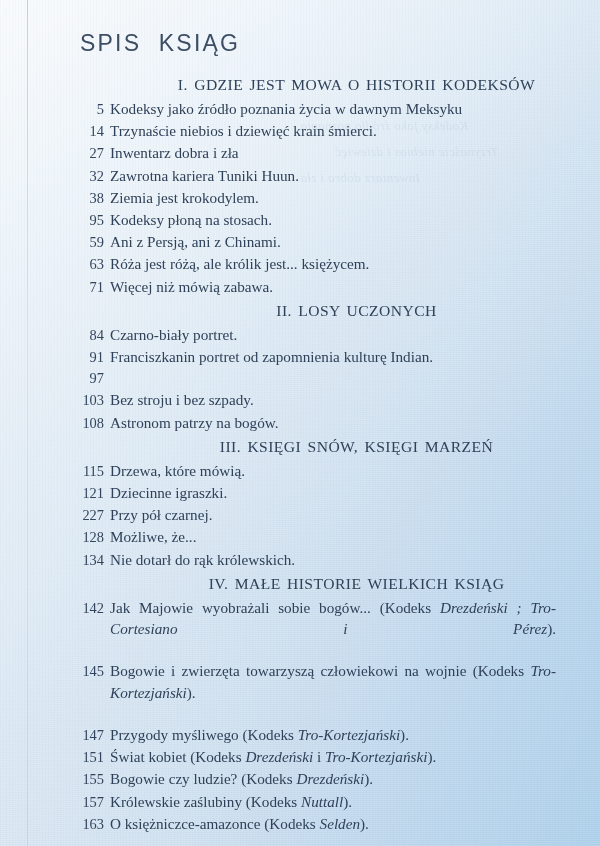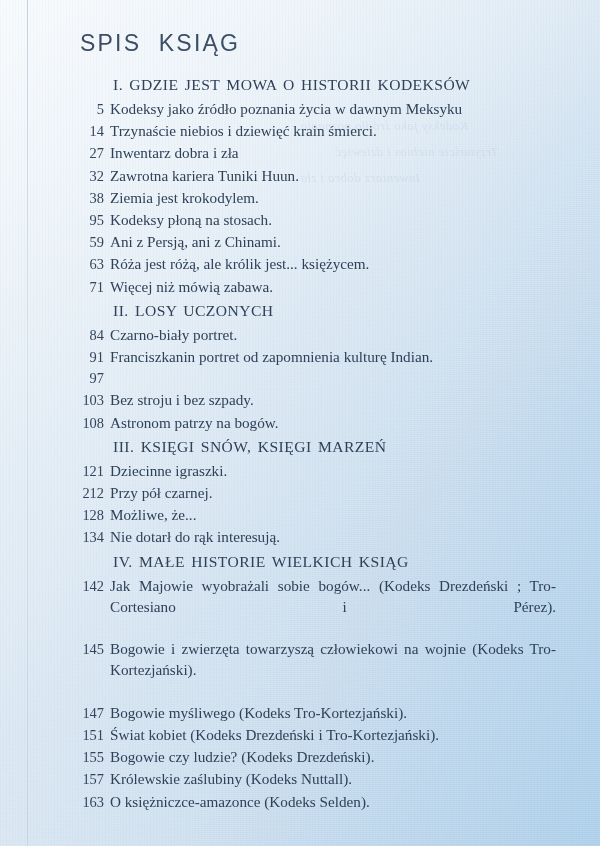--- a/index.html
+++ b/index.html
@@ -118,22 +118,23 @@
     line-height: 25px;
     color: #2f4158;
   }
   .heading .num { visibility: hidden; }
   .heading .htxt {
     flex: 1 1 auto;
     font-size: 15.6px;
     letter-spacing: .45px;
     padding-left: 3px;
     word-spacing: 2px;
-  }
-  .it { }
+    text-align: center;
+  }
+  .it { font-style: italic; }
 </style>
 </head>
 <body>
 
 <div id="page">
 
   <div id="grain"></div>
   <div id="gutter"></div>
 
   <div id="showthrough-layer">
@@ -206,50 +207,54 @@
       </div>
       <div class="row">
         <span class="num">108</span>
         <span class="txt">Astronom patrzy na bogów.</span>
       </div>
       <div class="heading">
         <span class="num">0</span>
         <span class="htxt">III. KSIĘGI SNÓW, KSIĘGI MARZEŃ</span>
       </div>
       <div class="row">
+        <span class="num">115</span>
+        <span class="txt">Drzewa, które mówią.</span>
+      </div>
+      <div class="row">
         <span class="num">121</span>
         <span class="txt">Dziecinne igraszki.</span>
       </div>
       <div class="row">
-        <span class="num">212</span>
+        <span class="num">227</span>
         <span class="txt">Przy pół czarnej.</span>
       </div>
       <div class="row">
         <span class="num">128</span>
         <span class="txt">Możliwe, że...</span>
       </div>
       <div class="row">
         <span class="num">134</span>
-        <span class="txt">Nie dotarł do rąk interesują.</span>
+        <span class="txt">Nie dotarł do rąk królewskich.</span>
       </div>
       <div class="heading">
         <span class="num">0</span>
         <span class="htxt">IV. MAŁE HISTORIE WIELKICH KSIĄG</span>
       </div>
       <div class="row wrap">
         <span class="num">142</span>
         <span class="txt"><span>Jak Majowie wyobrażali sobie bogów... (Kodeks </span><span class="it">Drezdeński ; Tro-Cortesiano i Pérez</span><span>).</span></span>
       </div>
       <div class="row wrap">
         <span class="num">145</span>
         <span class="txt"><span>Bogowie i zwierzęta towarzyszą człowiekowi na wojnie (Kodeks </span><span class="it">Tro-Kortezjański</span><span>).</span></span>
       </div>
       <div class="row">
         <span class="num">147</span>
-        <span class="txt"><span>Bogowie myśliwego (Kodeks </span><span class="it">Tro-Kortezjański</span><span>).</span></span>
+        <span class="txt"><span>Przygody myśliwego (Kodeks </span><span class="it">Tro-Kortezjański</span><span>).</span></span>
       </div>
       <div class="row">
         <span class="num">151</span>
         <span class="txt"><span>Świat kobiet (Kodeks </span><span class="it">Drezdeński</span><span> i </span><span class="it">Tro-Kortezjański</span><span>).</span></span>
       </div>
       <div class="row">
         <span class="num">155</span>
         <span class="txt"><span>Bogowie czy ludzie? (Kodeks </span><span class="it">Drezdeński</span><span>).</span></span>
       </div>
       <div class="row">

